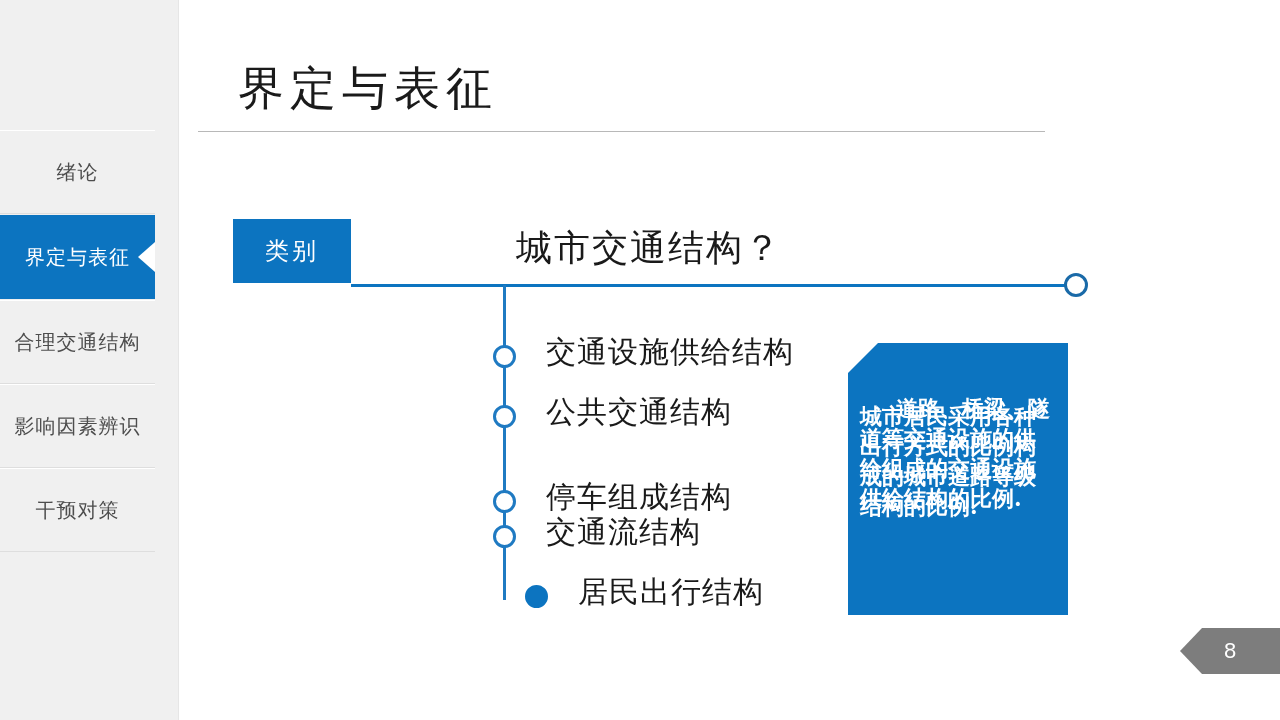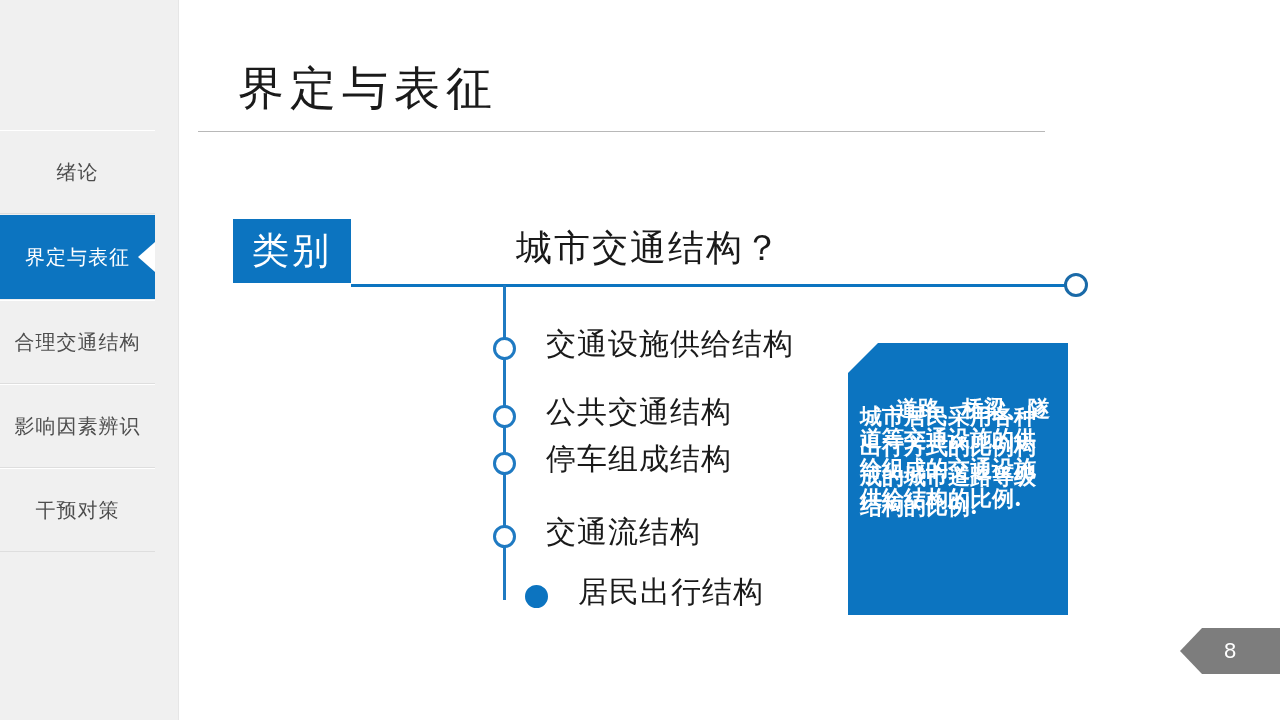--- a/index.html
+++ b/index.html
@@ -47,21 +47,21 @@
   }
   .title-rule{
     position:absolute;left:198px;top:131px;width:847px;height:1px;background:#b8b8b8;
   }
 
   
   .cat-badge{
     position:absolute;left:233px;top:219px;width:118px;height:64px;
     background:#0c74c0;color:#ffffff;
     display:flex;align-items:center;justify-content:center;
-    font-size:37px;letter-spacing:3px;
+    font-size:24px;letter-spacing:3px;
     font-family:"DejaVu Serif","Liberation Serif",serif;
   }
   .question{
     position:absolute;left:516px;top:224px;
     font-size:36px;color:#1a1a1a;letter-spacing:2px;white-space:nowrap;
     font-family:"DejaVu Serif","Liberation Serif",serif;
   }
 
   
   .h-line{
@@ -143,29 +143,29 @@
 
   <div class="cat-badge">
     <span>类别</span>
   </div>
   <div class="question">城市交通结构？</div>
 
   <div class="h-line"></div>
   <div class="h-end-dot"></div>
   <div class="v-line"></div>
 
-  <div class="tl-item" style="top:337px;padding-left:28px;">
+  <div class="tl-item" style="top:345px;padding-left:28px;">
     <span class="tl-dot"></span>
     <span class="tl-label" style="top:-13px;">交通设施供给结构</span>
   </div>
   <div class="tl-item" style="top:405px;">
     <span class="tl-dot"></span>
     <span class="tl-label" style="top:-13px;">公共交通结构</span>
   </div>
-  <div class="tl-item" style="top:452px;">
+  <div class="tl-item" style="top:490px;">
     <span class="tl-dot"></span>
     <span class="tl-label" style="top:-13px;">停车组成结构</span>
   </div>
   <div class="tl-item" style="top:525px;">
     <span class="tl-dot"></span>
     <span class="tl-label" style="top:-13px;">交通流结构</span>
   </div>
   <div class="tl-item" style="top:585px;margin-left:32px;">
     <span class="tl-dot filled"></span>
     <span class="tl-label" style="top:-13px;">居民出行结构</span>

